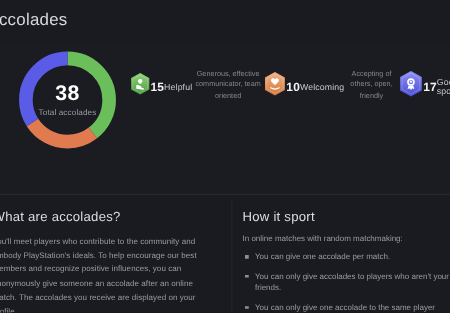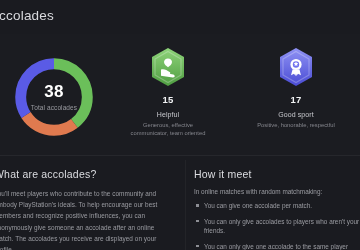--- a/index.html
+++ b/index.html
@@ -27,42 +27,42 @@
     position: absolute; left: 0; top: 155px; width: 360px; height: 1px;
     background: #26272c;
   }
   .divider-v {
     position: absolute; left: 185px; top: 160px; width: 1px; height: 90px;
     background: #232428;
   }
 
   
   .donut-wrap {
-    position: absolute; left: 10px; top: 53px; width: 88px; height: 88px;
+    position: absolute; left: 10px; top: 36px; width: 88px; height: 88px;
   }
   .donut { width: 88px; height: 88px; display: block; }
   .donut-center {
     position: absolute; left: 0; top: 0; width: 88px; height: 88px;
     display: flex; flex-direction: column;
     align-items: center; justify-content: center;
   }
   .donut-total {
     font-size: 17px; color: #ffffff; font-weight: 700; line-height: 1;
     letter-spacing: .3px;
   }
   .donut-label {
     font-size: 6.5px; color: #9a9ba1; margin-top: 4px; letter-spacing: .1px;
   }
 
   
   .badges {
     position: absolute; left: 104px; top: 47px;
     width: 256px; display: flex;
   }
-  .badge { flex: 1; display: flex; flex-direction: column; align-items: center; }
+  .badge { flex: 1; display: flex; flex-direction: row; align-items: center; }
   .badge-hex { width: 36px; height: 40px; display: block; }
   .badge-count {
     font-size: 9.5px; color: #f2f3f5; font-weight: 700;
     margin-top: 7px; letter-spacing: .2px;
   }
   .badge-name {
     font-size: 7px; color: #c8c9ce; margin-top: 6px; letter-spacing: .1px;
   }
   .badge-desc {
     font-size: 5.8px; color: #85868d; margin-top: 3px;
@@ -130,20 +130,37 @@
         <polygon points="18,1 34,10 34,30 18,39 2,30 2,10" fill="url(#g0)"></polygon>
         <polygon points="18,4.5 31,12 31,28 18,35.5 5,28 5,12" fill="none" stroke="#ffffff" stroke-opacity=".25" stroke-width="1.2"></polygon>
         <path d="M18 11.5c-2.3 0-4 1.6-4 3.6 0 2.4 2.7 4.3 4 5.2 1.3-.9 4-2.8 4-5.2 0-2-1.7-3.6-4-3.6z" fill="#ffffff"></path>
         <path d="M11 22.5c1.8-.6 3.6-.4 5.2.5l3.4 1.9c.7.4.9 1.2.5 1.8-.4.6-1.2.8-1.9.5l-2.4-1.2 7.4 1.4c1 .2 1.6 1 1.5 1.8-.1.8-.9 1.3-1.9 1.2l-8.6-1.1-3.2-.5z" fill="#ffffff"></path>
       </svg>
       <div class="badge-count">15</div>
       <div class="badge-name">Helpful</div>
       <div class="badge-desc">Generous, effective communicator, team oriented</div>
     </div>
 
+    <div class="badge">
+      <svg class="badge-hex" viewBox="0 0 36 40">
+        <defs>
+            <linearGradient id="g1" x1="0" y1="0" x2="0" y2="1">
+          <stop offset="0%" stop-color="#f0b184"></stop>
+              <stop offset="100%" stop-color="#d4793c"></stop>
+        </linearGradient>
+          </defs>
+        <polygon points="18,1 34,10 34,30 18,39 2,30 2,10" fill="url(#g1)"></polygon>
+        <polygon points="18,4.5 31,12 31,28 18,35.5 5,28 5,12" fill="none" stroke="#ffffff" stroke-opacity=".25" stroke-width="1.2"></polygon>
+        <path d="M18 13c-1.1-1.6-3-2.2-4.6-1.3-1.7 1-2.2 3.1-1.2 4.8.8 1.5 4 4.2 5.8 5.6 1.8-1.4 5-4.1 5.8-5.6 1-1.7.5-3.8-1.2-4.8-1.6-.9-3.5-.3-4.6 1.3z" fill="#ffffff"></path>
+        <path d="M11 26.5c4.6 2.6 9.4 2.6 14 0" fill="none" stroke="#ffffff" stroke-width="2" stroke-linecap="round"></path>
+      </svg>
+      <div class="badge-count">10</div>
+      <div class="badge-name">Welcoming</div>
+      <div class="badge-desc">Accepting of others, open, friendly</div>
+    </div>
 
     <div class="badge">
       <svg class="badge-hex" viewBox="0 0 36 40">
         <defs>
             <linearGradient id="g2" x1="0" y1="0" x2="0" y2="1">
           <stop offset="0%" stop-color="#8f92f4"></stop>
               <stop offset="100%" stop-color="#4a4cd4"></stop>
         </linearGradient>
           </defs>
         <polygon points="18,1 34,10 34,30 18,39 2,30 2,10" fill="url(#g2)"></polygon>
@@ -160,21 +177,21 @@
     </div>
 
   </div>
 
   <div class="section sec-left">
     <div class="sec-title">What are accolades?</div>
     <div class="sec-body">You'll meet players who contribute to the community and embody PlayStation's ideals. To help encourage our best members and recognize positive influences, you can anonymously give someone an accolade after an online match. The accolades you receive are displayed on your profile.</div>
   </div>
 
   <div class="section sec-right">
-    <div class="sec-title">How it meet</div>
+    <div class="sec-title">How it sport</div>
     <div class="sec-intro">In online matches with random matchmaking:</div>
     <ul class="bullets" id="how-bullets">
         <li>You can give one accolade per match.</li>
         <li>You can only give accolades to players who aren't your friends.</li>
         <li>You can only give one accolade to the same player within 12 hours.</li>
       </ul>
   </div>
 
 </div>
 

